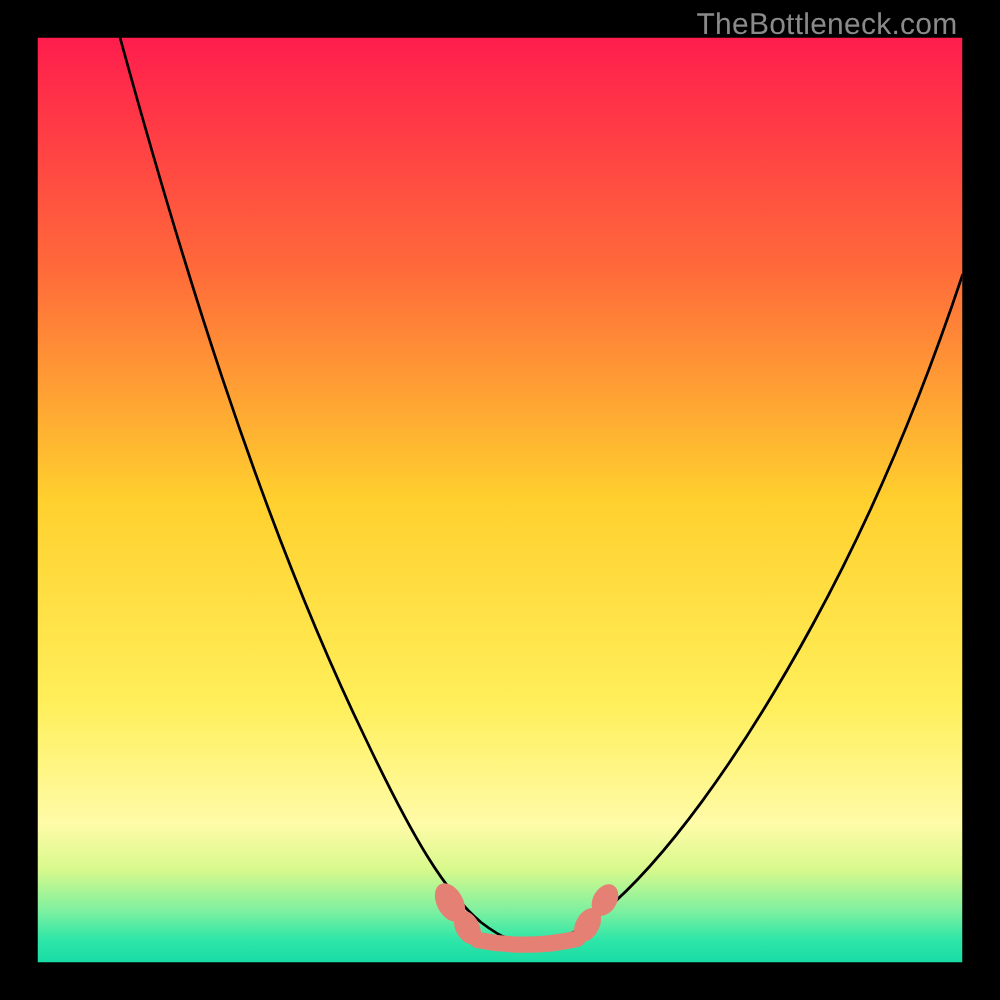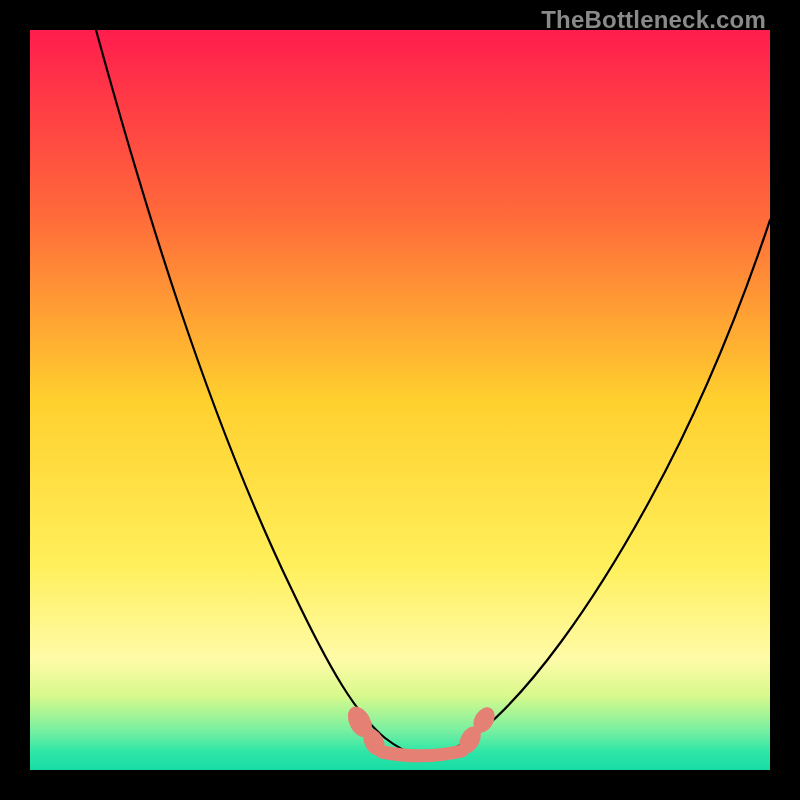--- a/index.html
+++ b/index.html
@@ -17,21 +17,21 @@
     width: 740px;
     height: 740px;
     background: #000;
   }
   .watermark {
     position: absolute;
     top: 6px;
     right: 34px;
     font-family: Arial, Helvetica, sans-serif;
     font-size: 24px;
-    font-weight: 700;
+    font-weight: 400;
     color: #8a8a8a;
     letter-spacing: 0.2px;
     z-index: 20;
     text-align: right;
   }
   svg.plot {
     position: absolute;
     left: 30px;
     top: 30px;
     width: 740px;

